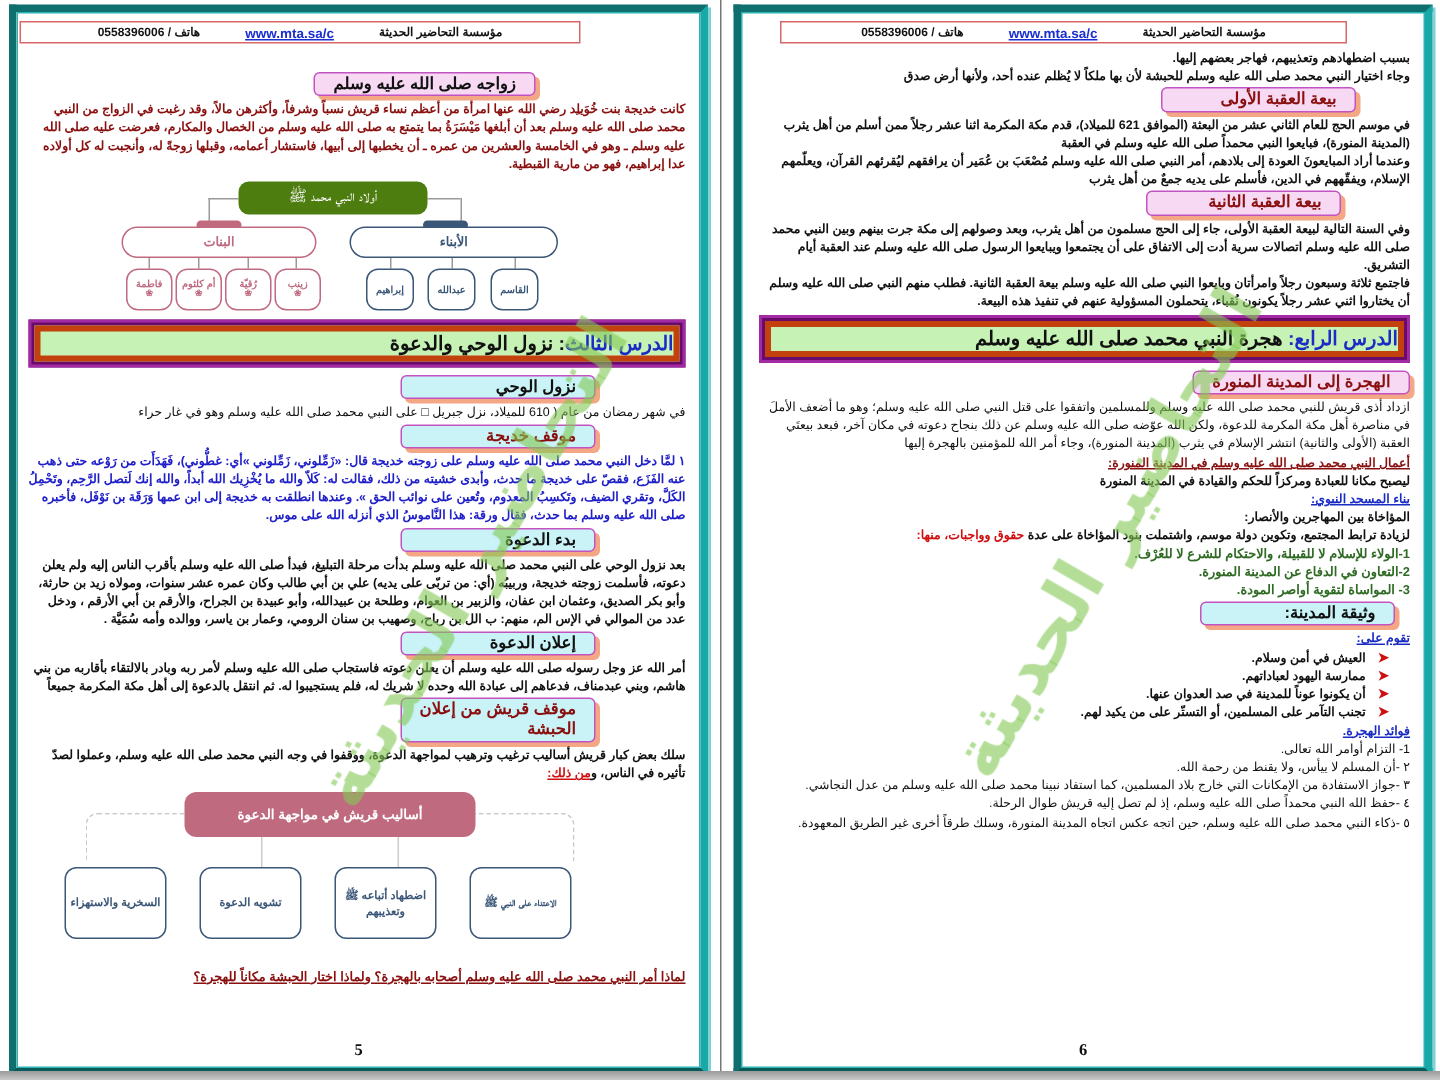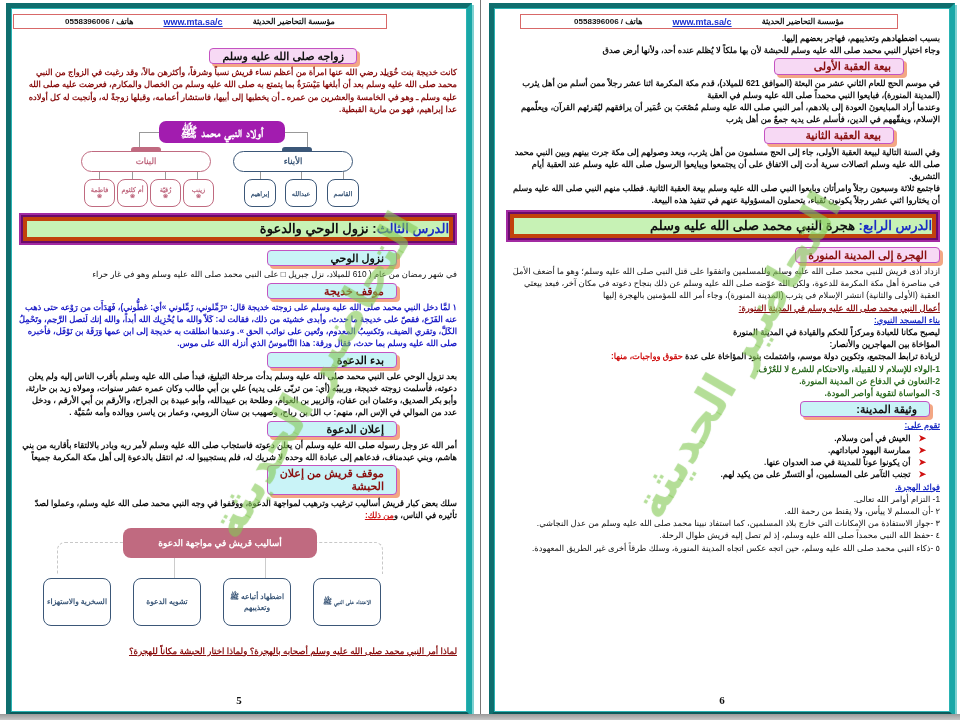--- a/index.html
+++ b/index.html
@@ -69,29 +69,29 @@
   .red-txt { color: #d01010; }
 
   .bullets { list-style: none; margin-right: 14px; }
   .bullets li { display: flex; flex-direction: row; gap: 8px; align-items: center; }
   .bullets .arrow { color: #d01010; font-size: 9px; }
 
   
   .diag1 { position: relative; height: 84px; margin: 4px 0 2px 0; direction: ltr; }
   .d-root {
     position: absolute; left: 140px; top: 2px; width: 126px; height: 22px;
-    background: #a21caf; border-radius: 7px; color: #fff; font-size: 14px;
-    display: flex; align-items: center; justify-content: center; font-weight: bold;
+    background: #4d7c0f; border-radius: 7px; color: #fff; font-size: 10px;
+    display: flex; align-items: center; justify-content: center; font-weight: normal;
   }
   .d-group {
     position: absolute; top: 32px; height: 21px; border-radius: 12px; background: #fff;
     display: flex; align-items: center; justify-content: center; font-size: 8.5px; font-weight: bold;
   }
   .d-group.girls { left: 62px; width: 130px; border: 1.5px solid #c06a80; color: #c06a80; }
-  .d-group.boys { left: 214px; width: 120px; border: 1.5px solid #3b5778; color: #3b5778; }
+  .d-group.boys { left: 214px; width: 139px; border: 1.5px solid #3b5778; color: #3b5778; }
   .d-tab { position: absolute; top: 28px; width: 30px; height: 6px; border-radius: 3px; }
   .d-tab.girls { left: 112px; background: #c06a80; }
   .d-tab.boys { left: 263px; background: #3b5778; }
   .d-leaf {
     position: absolute; top: 60px; width: 31px; height: 28px; border-radius: 8px; background: #fff;
     display: flex; flex-direction: column; align-items: center; justify-content: center; font-size: 6.5px; line-height: 7px; text-align: center; font-weight: bold;
   }
   .d-leaf.g { border: 1.5px solid #c06a80; color: #c06a80; }
   .d-leaf.b { border: 1.5px solid #3b5778; color: #3b5778; width: 32px; }
   .d-leaf .mark { font-size: 6px; }
@@ -252,22 +252,22 @@
       <p class="p">فاجتمع ثلاثة وسبعون رجلاً وامرأتان وبايعوا النبي صلى الله عليه وسلم بيعة العقبة الثانية. فطلب منهم النبي صلى الله عليه وسلم أن يختاروا اثني عشر رجلاً يكونون نُقباء، يتحملون المسؤولية عنهم في تنفيذ هذه البيعة.</p>
 
       <div class="lesson-bar">
         <div class="inner"><span class="label">الدرس الرابع:</span><span> هجرة النبي محمد صلى الله عليه وسلم</span></div>
       </div>
 
       <div class="sec-title pink" style="margin-right:0;min-width:100px;">الهجرة إلى المدينة المنورة</div>
       <p class="p normal">ازداد أذى قريش للنبي محمد صلى الله عليه وسلم وللمسلمين واتفقوا على قتل النبي صلى الله عليه وسلم؛ وهو ما أضعف الأملَ في مناصرة أهل مكة المكرمة للدعوة، ولكن الله عوّضه صلى الله عليه وسلم عن ذلك بنجاح دعوته في مكان آخر، فبعد بيعتَي العقبة (الأولى والثانية) انتشر الإسلام في يثرب (المدينة المنورة)، وجاء أمر الله للمؤمنين بالهجرة إليها</p>
 
       <p class="p ul-red">أعمال النبي محمد صلى الله عليه وسلم في المدينة المنورة:</p>
+      <p class="p">ليصبح مكانا للعبادة ومركزاً للحكم والقيادة في المدينة المنورة</p>
       <p class="p ul-link">بناء المسجد النبوي:</p>
-      <p class="p">ليصبح مكانا للعبادة ومركزاً للحكم والقيادة في المدينة المنورة</p>
       <p class="p">المؤاخاة بين المهاجرين والأنصار:</p>
       <p class="p"><span>لزيادة ترابط المجتمع، وتكوين دولة موسم، واشتملت بنود المؤاخاة على عدة </span><span class="red-txt">حقوق وواجبات، منها:</span></p>
       <p class="p green">1-الولاء للإسلام لا للقبيلة، والاحتكام للشرع لا للعُرْف.</p>
       <p class="p green">2-التعاون في الدفاع عن المدينة المنورة.</p>
       <p class="p green">3- المواساة لتقوية أواصر المودة.</p>
 
       <div class="sec-title dark" style="margin-right:10px;">وثيقة المدينة:</div>
       <p class="p ul-link">تقوم على:</p>
       <ul class="bullets">
         <li>

